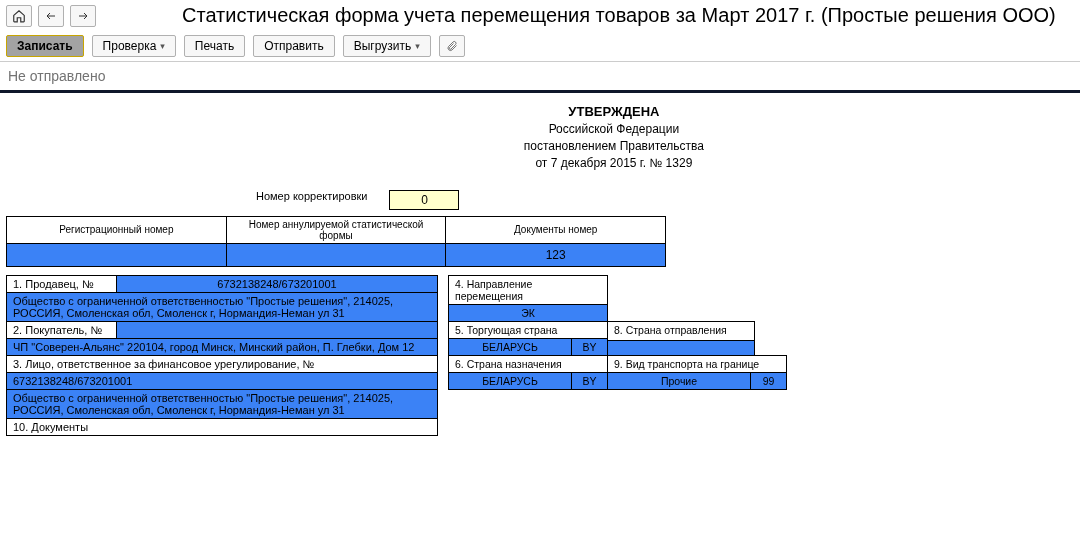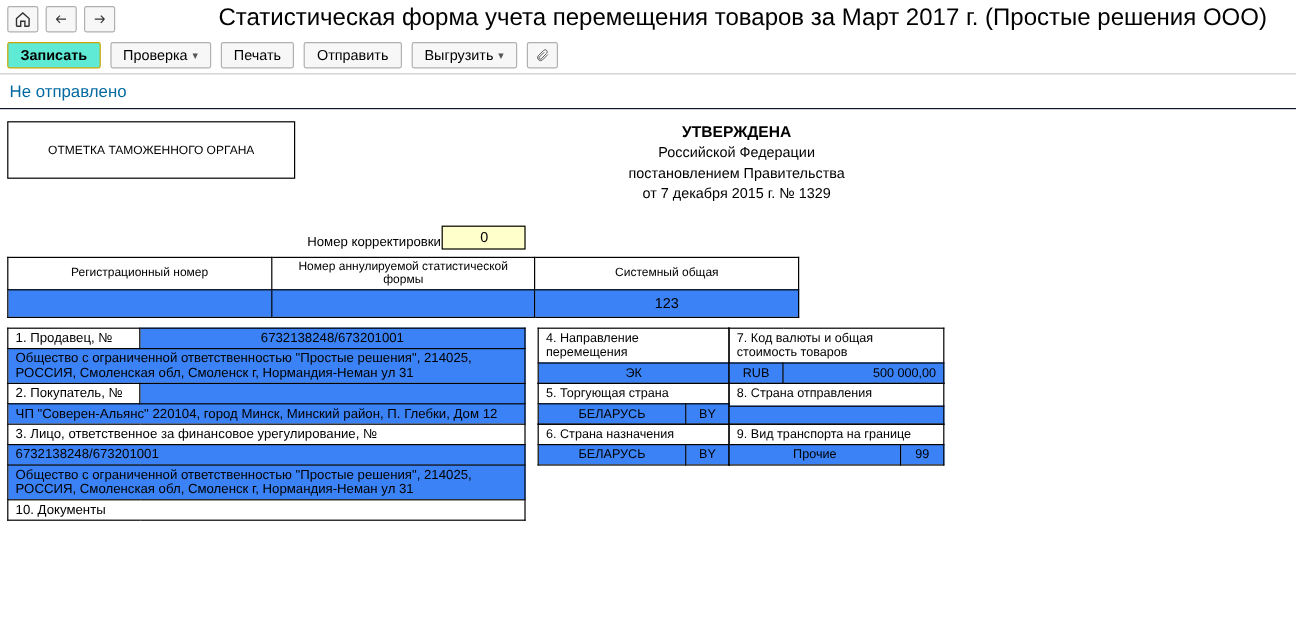--- a/index.html
+++ b/index.html
@@ -34,21 +34,21 @@
     background: #f7f7f7;
     width: 26px;
     height: 22px;
     display: flex;
     align-items: center;
     justify-content: center;
     cursor: pointer;
     border-radius: 2px;
   }
   .btn-yellow {
-    background: #5eead4;
+    background: #a3a3a3;
     border-color: #c8a500;
     font-weight: bold;
   }
   .title {
     font-size: 20px;
     margin-left: 80px;
     white-space: nowrap;
   }
   .toolbar2 {
     display: flex;
@@ -57,22 +57,22 @@
     gap: 8px;
     border-bottom: 1px solid #ccc;
   }
   .dropdown-caret {
     font-size: 9px;
     color: #555;
   }
   .status-bar {
     padding: 6px 8px;
     font-size: 14px;
-    color: #0369a1;
-    border-bottom: 1px solid #0f172a;
+    color: #737373;
+    border-bottom: 3px solid #0f172a;
   }
   
   .page {
     margin: 10px 6px;
     font-size: 11px;
   }
   table.doc {
     border-collapse: collapse;
   }
   .yellow { background: #3b82f6; }
@@ -112,22 +112,22 @@
     border: 1px solid #000;
     width: 240px;
     height: 48px;
     display:flex;
     align-items:center;
     justify-content:center;
     font-size: 10px;
   }
   .kor-row {
     display:flex;
-    align-items:flex-end;
-    gap: 1px;
+    align-items:flex-start;
+    gap: 22px;
     margin: 18px 0 6px 0;
     padding-left: 250px;
     font-size: 11px;
   }
   .main-grid { display:flex; align-items:flex-start; gap: 10px; margin-top:8px; }
 </style>
 </head>
 <body>
 
 <div class="toolbar">
@@ -166,41 +166,40 @@
         <path d="M21 11l-9 9a5 5 0 0 1-7-7l9-9a3.5 3.5 0 0 1 5 5l-9 9a2 2 0 0 1-3-3l8-8" fill="none" stroke="#555" stroke-width="1.6"></path>
       </svg>
   </div>
 </div>
 
 <div class="status-bar">Не отправлено</div>
 
 <div class="page">
 
   <div class="row-top">
-    <div class="stamp-box">ОТМЕТКА ТАМОЖЕННОГО ОРГАНА</div>
     <div style="flex:1"></div>
     <div class="approved-block" style="margin-right:370px;">
       <div class="bold">УТВЕРЖДЕНА</div>
       <div>Российской Федерации</div>
       <div>постановлением Правительства</div>
       <div>от 7 декабря 2015 г. № 1329</div>
     </div>
   </div>
 
   <div class="kor-row">
     <span>Номер корректировки</span>
     <span class="num-box">0</span>
   </div>
 
   <table class="doc" style="width:660px;">
     <tbody>
         <tr class="label-row">
       <td style="width:220px;">Регистрационный номер</td>
       <td style="width:220px;">Номер аннулируемой статистической формы</td>
-      <td style="width:220px;">Системный общая</td>
+      <td style="width:220px;">Документы номер</td>
     </tr>
     <tr class="value-row">
       <td class="yellow" style="height:20px;"></td>
       <td class="yellow"></td>
       <td class="yellow">123</td>
     </tr>
   </tbody>
     </table>
 
   <div class="main-grid">
@@ -244,46 +243,35 @@
         <table class="grid-right" style="width:160px;">
           <tbody>
               <tr>
                 <td class="hdr" style="height:26px;">4. Направление перемещения</td>
               </tr>
           <tr>
                 <td class="yellow center">ЭК</td>
               </tr>
         </tbody>
           </table>
-        <table class="grid-right" style="width:180px; margin-left:-1px;">
-          <tbody>
-              <tr>
-                <td colspan="2" class="hdr" style="height:26px;">7. Код валюты и общая стоимость товаров</td>
-              </tr>
-          <tr>
-            <td class="yellow center" style="width:45px;">RUB</td>
-            <td class="yellow right">500 000,00</td>
-          </tr>
-        </tbody>
-          </table>
       </div>
 
       <div style="display:flex; margin-top:-1px;">
         <table class="grid-right" style="width:160px;">
           <tbody>
               <tr>
                 <td colspan="2" class="hdr">5. Торгующая страна</td>
               </tr>
           <tr>
             <td class="yellow center">БЕЛАРУСЬ</td>
             <td class="yellow center" style="width:36px;">BY</td>
           </tr>
         </tbody>
           </table>
-        <table class="grid-right" style="width:180px; margin-left:-1px;">
+        <table class="grid-right" style="width:148px; margin-left:-1px;">
           <tbody>
               <tr>
                 <td class="hdr">8. Страна отправления</td>
               </tr>
           <tr>
                 <td class="yellow" style="height:15px;"></td>
               </tr>
         </tbody>
           </table>
       </div>

